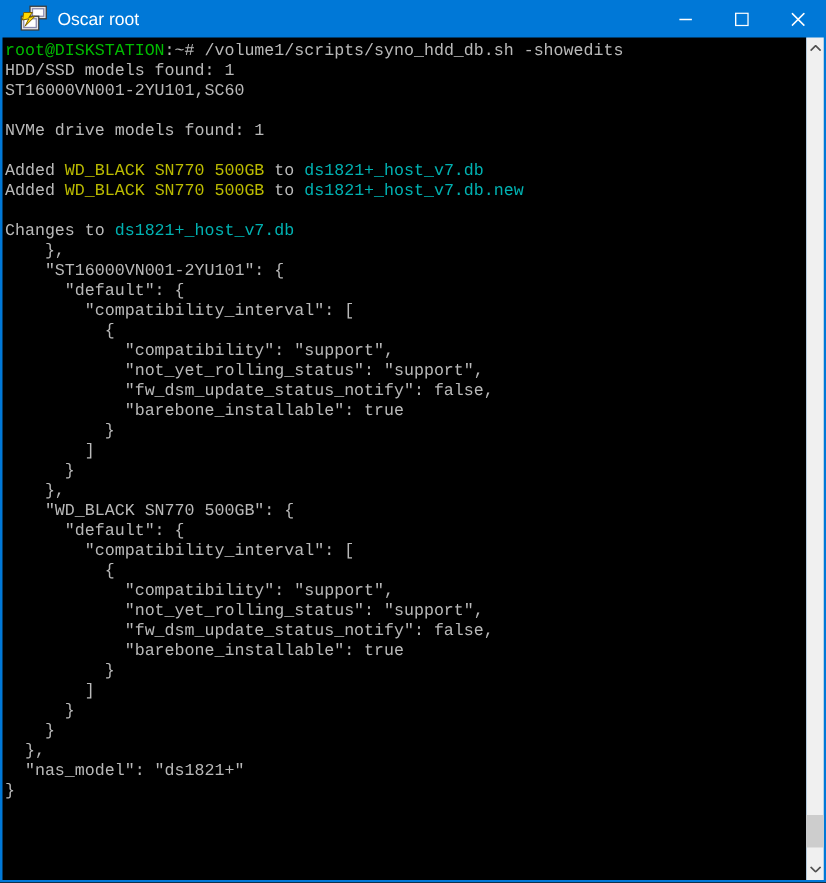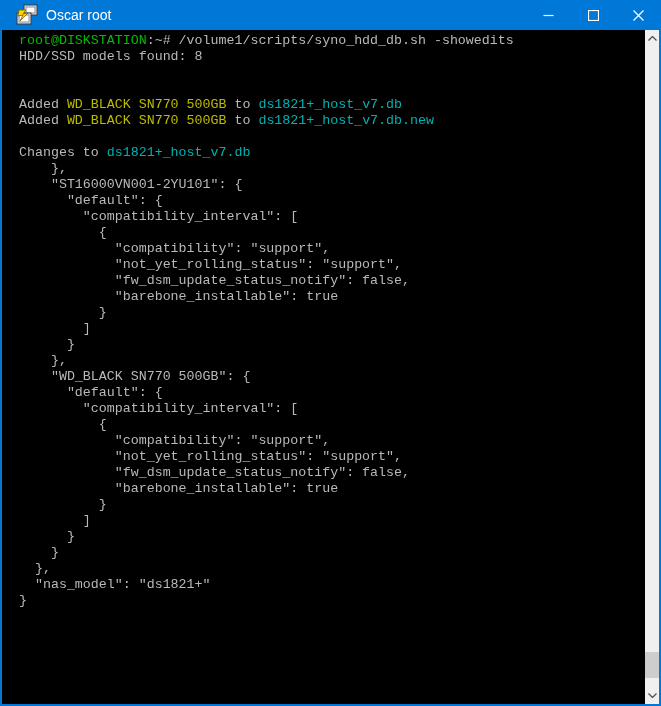--- a/index.html
+++ b/index.html
@@ -34,21 +34,21 @@
   
   .body {
     margin:0 2px 2px 2px;
     height:674px;
     display:flex;
   }
   .terminal {
     flex:1 1 auto;
     background:#000000;
     overflow:hidden;
-    padding:3px 0 0 17px;
+    padding:3px 0 0 2px;
     font-family:"Liberation Mono","DejaVu Sans Mono",monospace;
     font-size:13.3px;
     line-height:16px;
     cursor:text;
   }
   .term-line { white-space:pre; height:16px; }
   
   .scrollbar {
     flex:0 0 14px;
     background:#f0f0f0;
@@ -98,22 +98,24 @@
           <line x1="10.5" y1="0.5" x2="0.5" y2="10.5" stroke="#ffffff" stroke-width="1.2"></line>
         </svg>
       </div>
     </div>
   </div>
 
   <div class="body">
     <div class="terminal" style="background: rgb(0, 0, 0);">
       <div>
           <div class="term-line"><span style="color: rgb(0, 187, 0);">root@DISKSTATION</span><span style="color: rgb(185, 185, 185);">:~# </span><span style="color: rgb(185, 185, 185);">/volume1/scripts/syno_hdd_db.sh -showedits</span></div>
-          <div class="term-line"><span style="color: rgb(185, 185, 185);">HDD/SSD models found: 8</span></div>
+          <div class="term-line"><span style="color: rgb(185, 185, 185);">HDD/SSD models found: 1</span></div>
+          <div class="term-line"><span style="color: rgb(185, 185, 185);">ST16000VN001-2YU101,SC60</span></div>
           <div class="term-line">&nbsp;</div>
+          <div class="term-line"><span style="color: rgb(185, 185, 185);">NVMe drive models found: 1</span></div>
           <div class="term-line">&nbsp;</div>
           <div class="term-line"><span style="color: rgb(185, 185, 185);">Added </span><span style="color: rgb(187, 187, 0);">WD_BLACK SN770 500GB</span><span style="color: rgb(185, 185, 185);"> to </span><span style="color: rgb(0, 178, 178);">ds1821+_host_v7.db</span></div>
           <div class="term-line"><span style="color: rgb(185, 185, 185);">Added </span><span style="color: rgb(187, 187, 0);">WD_BLACK SN770 500GB</span><span style="color: rgb(185, 185, 185);"> to </span><span style="color: rgb(0, 178, 178);">ds1821+_host_v7.db.new</span></div>
           <div class="term-line">&nbsp;</div>
           <div class="term-line"><span style="color: rgb(185, 185, 185);">Changes to </span><span style="color: rgb(0, 178, 178);">ds1821+_host_v7.db</span></div>
           <div class="term-line"><span style="color: rgb(185, 185, 185);">    },</span></div>
           <div class="term-line"><span style="color: rgb(185, 185, 185);">    "ST16000VN001-2YU101": {</span></div>
           <div class="term-line"><span style="color: rgb(185, 185, 185);">      "default": {</span></div>
           <div class="term-line"><span style="color: rgb(185, 185, 185);">        "compatibility_interval": [</span></div>
           <div class="term-line"><span style="color: rgb(185, 185, 185);">          {</span></div>

